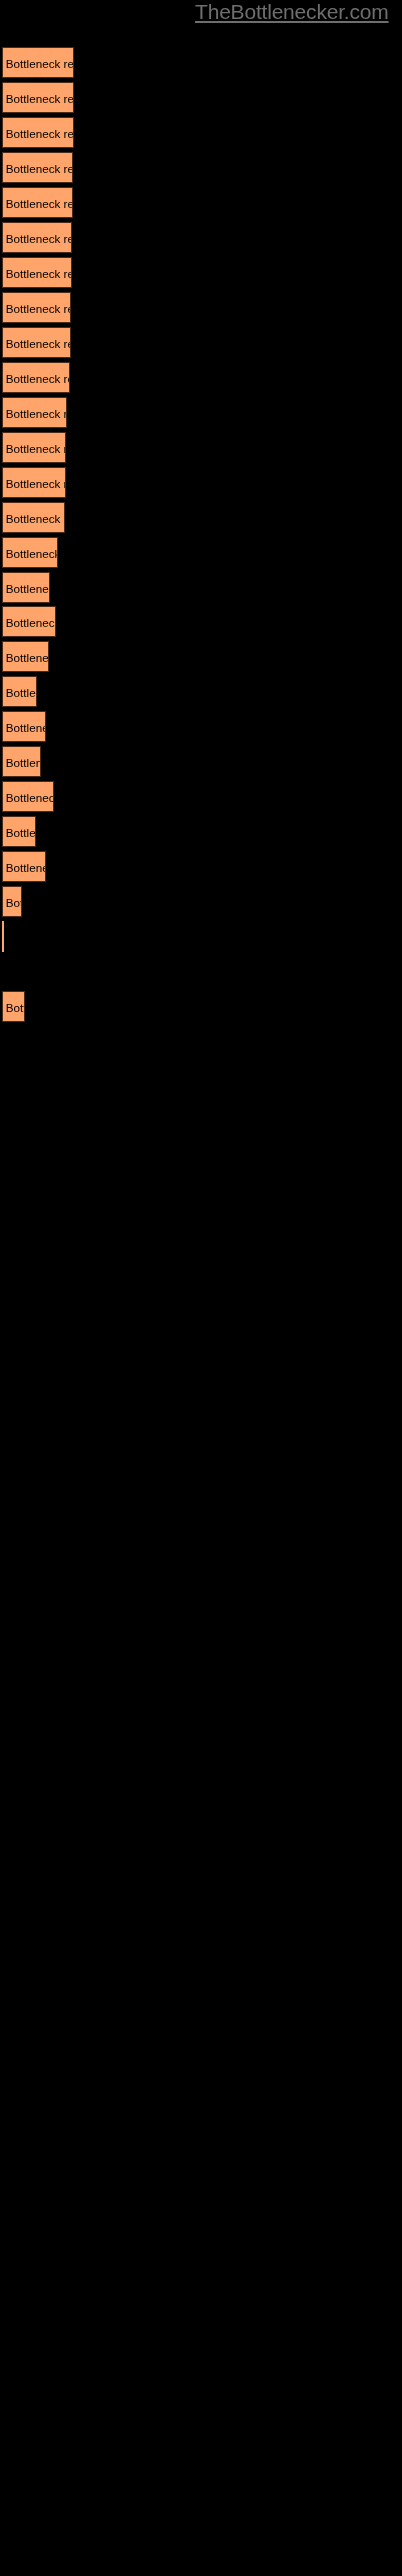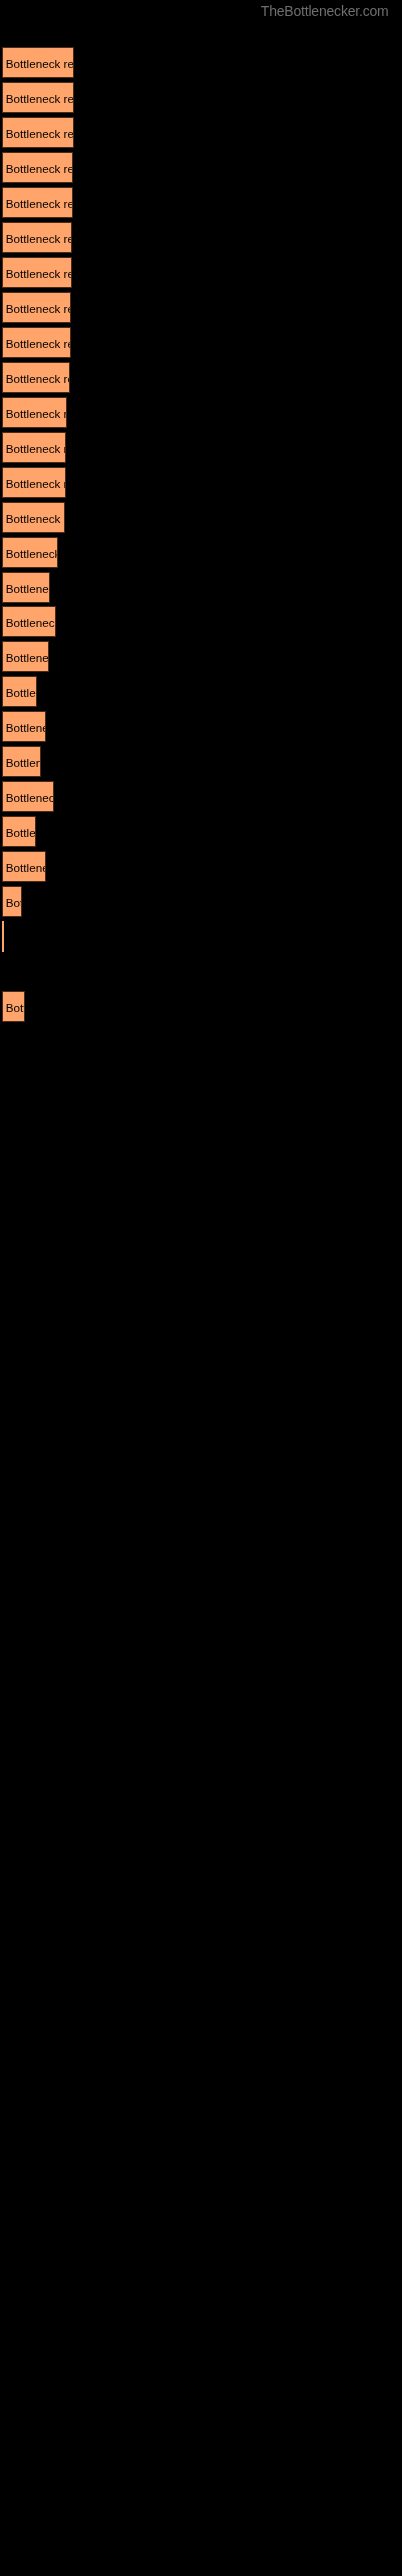--- a/index.html
+++ b/index.html
@@ -20,26 +20,27 @@
     left: 0;
     top: 0;
     width: 403px;
     height: 2576px;
     background: #000000;
   }
   #watermark {
     position: absolute;
     right: 14.5px;
     top: 0.8px;
-    font-size: 14px;
+    font-size: 21px;
     line-height: 21px;
     color: #6e6e6e;
     letter-spacing: -0.2px;
     white-space: nowrap;
     font-family: "Liberation Sans", sans-serif;
+    text-decoration: underline;
   }
   #bars {
     position: absolute;
     left: 0;
     top: 0;
     width: 403px;
     height: 2576px;
   }
   .bar {
     position: absolute;

